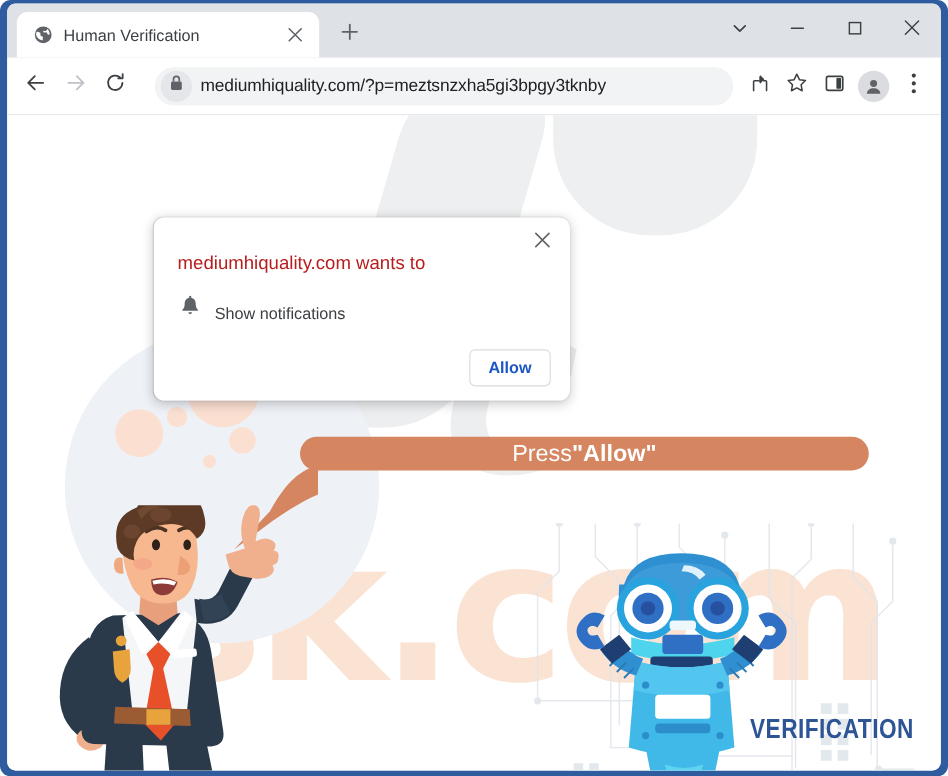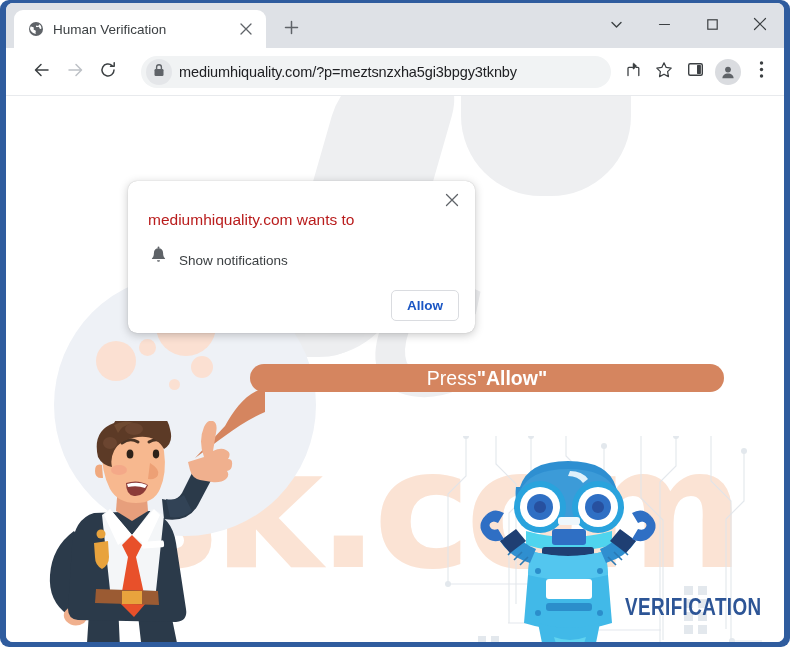--- a/index.html
+++ b/index.html
@@ -83,21 +83,21 @@
     width: 48px; height: 45px;
     display: flex; align-items: center; justify-content: center;
   }
 
   
   .toolbar {
     height: 47px;
     background: #ffffff;
     display: flex;
     align-items: center;
-    padding: 0 8px 0 20px;
+    padding: 0 8px 0 8px;
     gap: 1px;
   }
   .nav-btn {
     width: 32px; height: 32px;
     display: flex; align-items: center; justify-content: center;
     border-radius: 50%;
     flex: 0 0 auto;
   }
   .nav-btn.sp1 { margin-right: 8px; }
   .omnibox {

